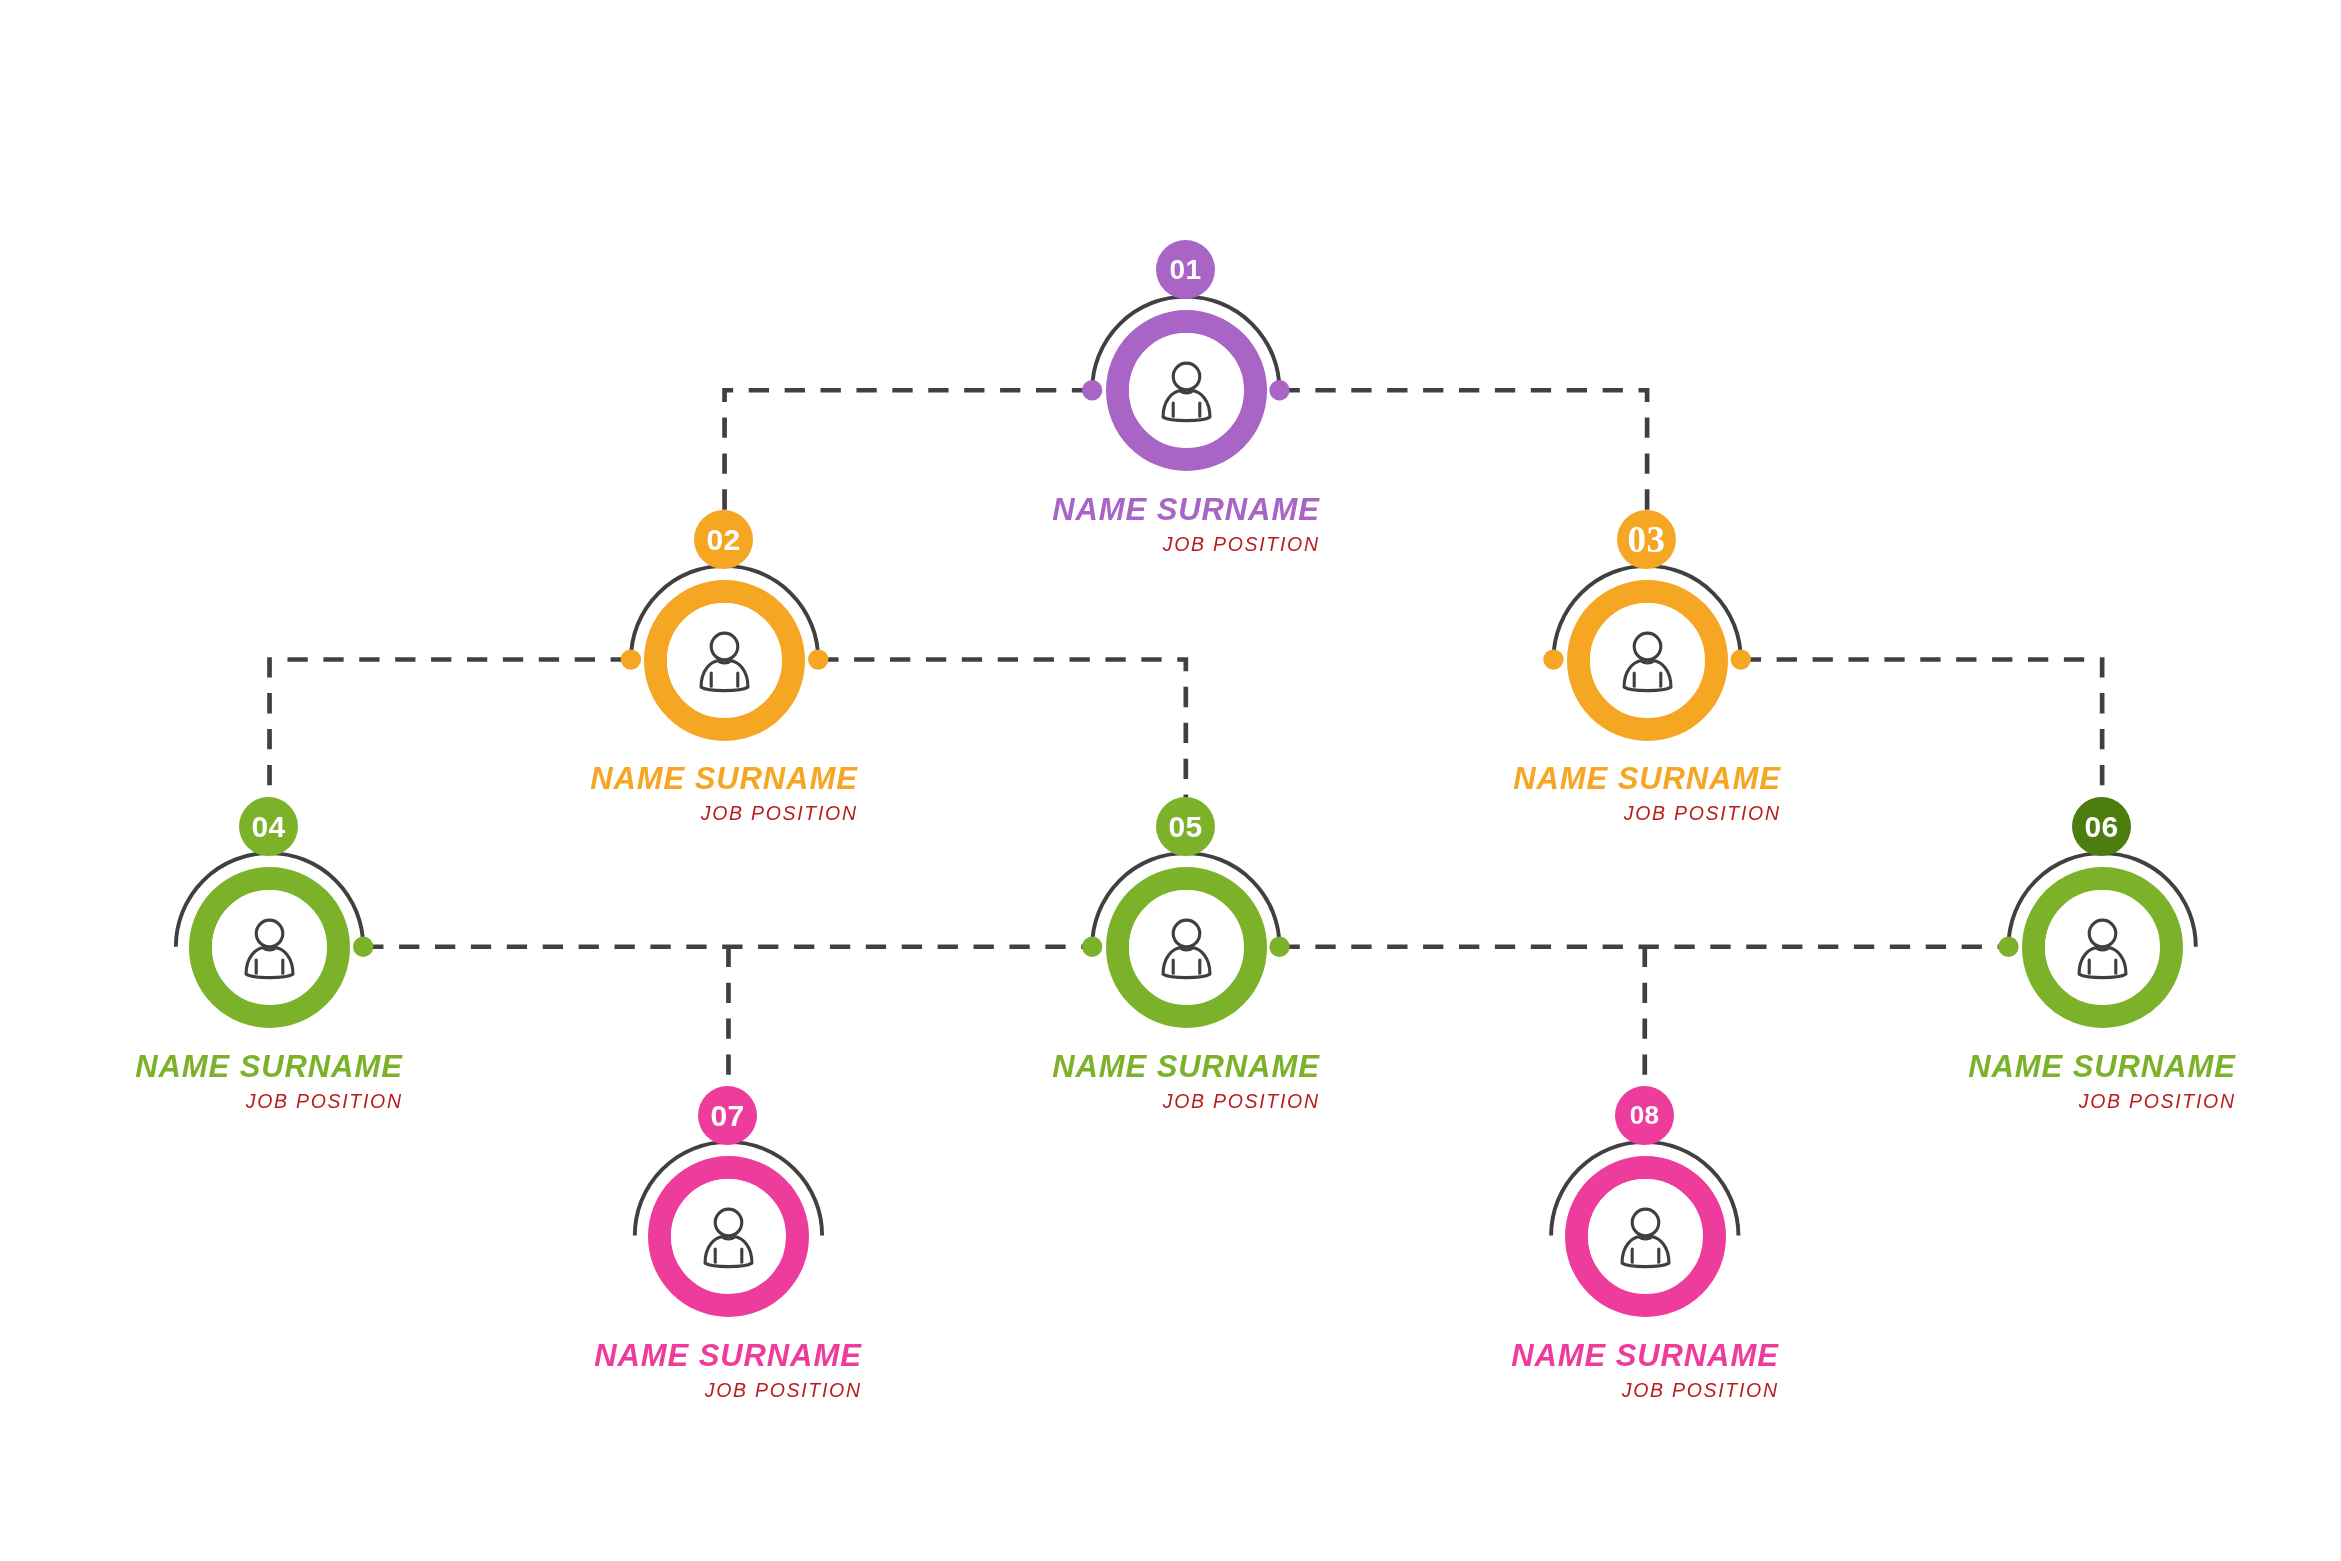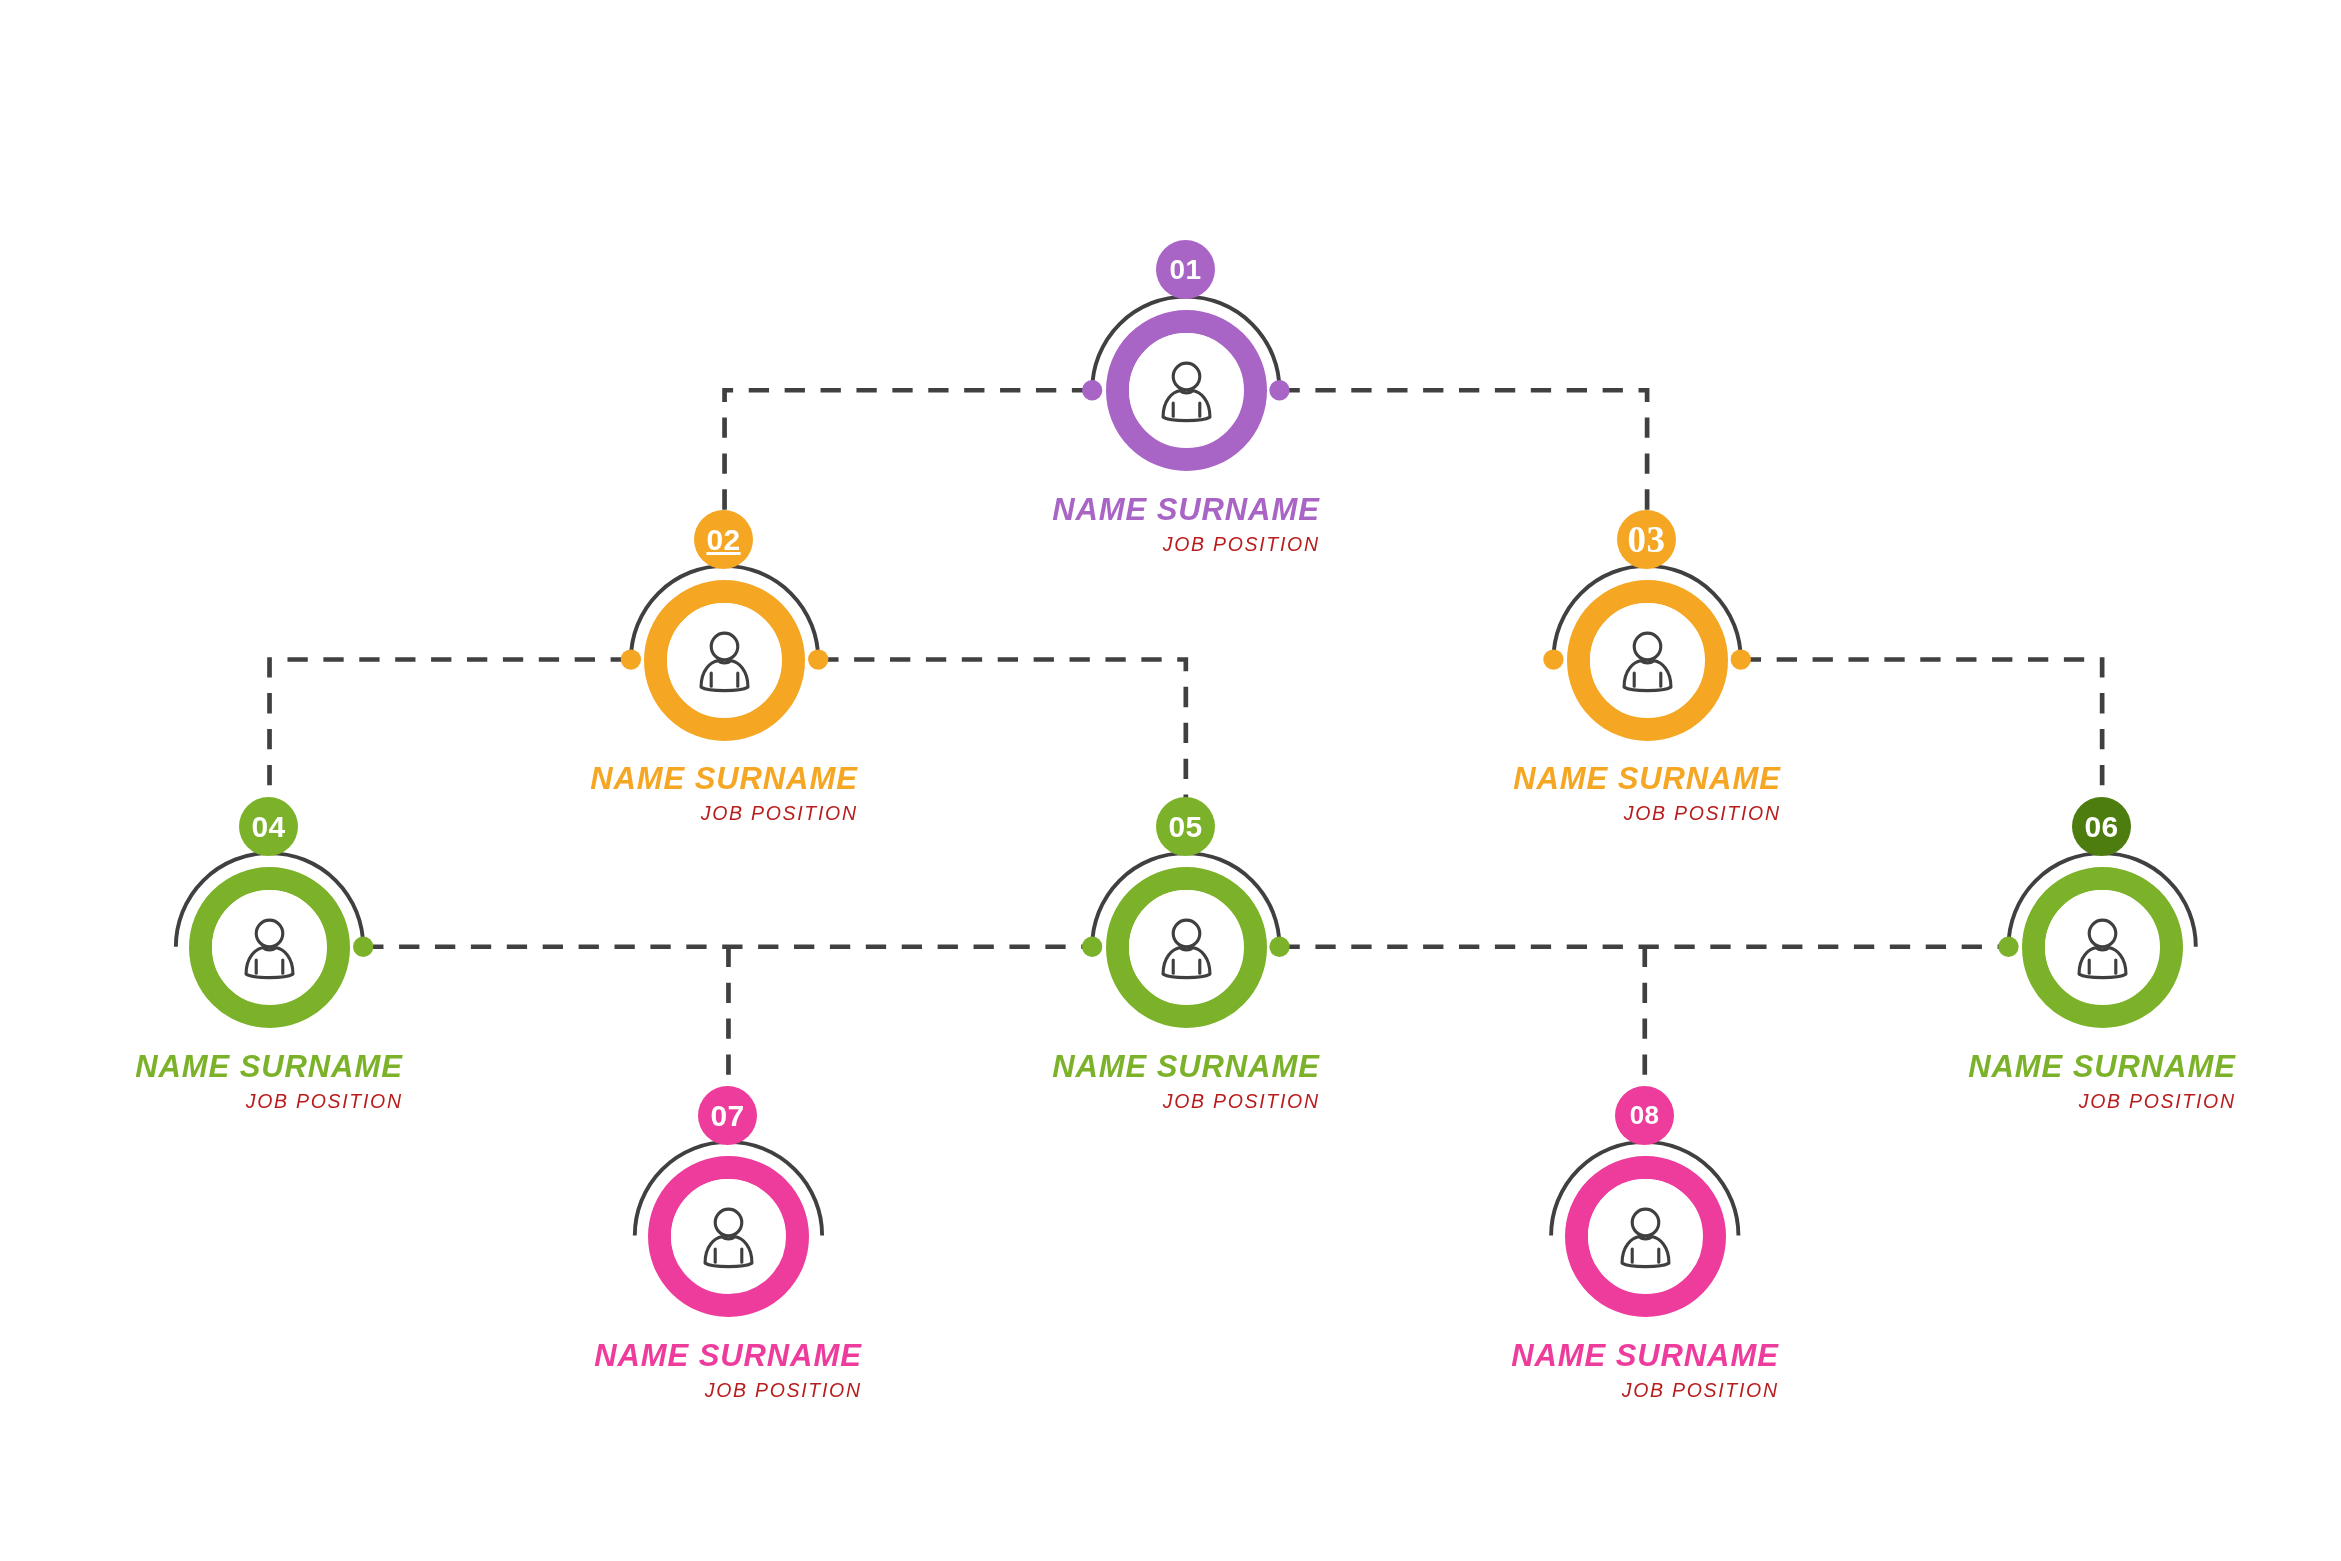--- a/index.html
+++ b/index.html
@@ -148,21 +148,21 @@
     <circle cx="48" cy="30" r="17" fill="none" stroke="#3f3f3f" stroke-width="4"></circle>
     <path d="M 18 82
              C 18 60, 30 50, 40 48
              C 43 52, 53 52, 56 48
              C 66 50, 78 60, 78 82
              C 68 88, 28 88, 18 82 Z" fill="none" stroke="#3f3f3f" stroke-width="4" stroke-linejoin="round"></path>
     <path d="M 31 64 V 81" fill="none" stroke="#3f3f3f" stroke-width="4" stroke-linecap="round"></path>
     <path d="M 65 64 V 81" fill="none" stroke="#3f3f3f" stroke-width="4" stroke-linecap="round"></path>
   </svg>
         </div>
-        <div class="badge" style="width: 59px; height: 59px; left: -30px; top: -150px; background: rgb(245, 166, 35); font-size: 30px; text-decoration: underline;">02</div>
+        <div class="badge" style="width: 59px; height: 59px; left: -30px; top: -150px; background: rgb(245, 166, 35); font-size: 30px;">02</div>
       </div>
       <div class="caption" style="left: 724px; top: 763px;">
         <div class="nm" style="color: rgb(245, 166, 35); font-size: 31px;">NAME SURNAME</div>
         <div class="jp" style="font-size: 19.5px; margin-top: 7.8px;">JOB POSITION</div>
       </div>
       <div class="node" style="left: 1647px; top: 660px;">
         <div class="ring" style="width: 161px; height: 161px; left: -80px; top: -80px; border: 23.4px solid rgb(245, 166, 35);"></div>
         <div class="inner" style="width: 114px; height: 114px; left: -57px; top: -57px;">
           <svg class="person" width="75" height="75" viewBox="0 0 96 96" xmlns="http://www.w3.org/2000/svg">
     <circle cx="48" cy="30" r="17" fill="none" stroke="#3f3f3f" stroke-width="4"></circle>

